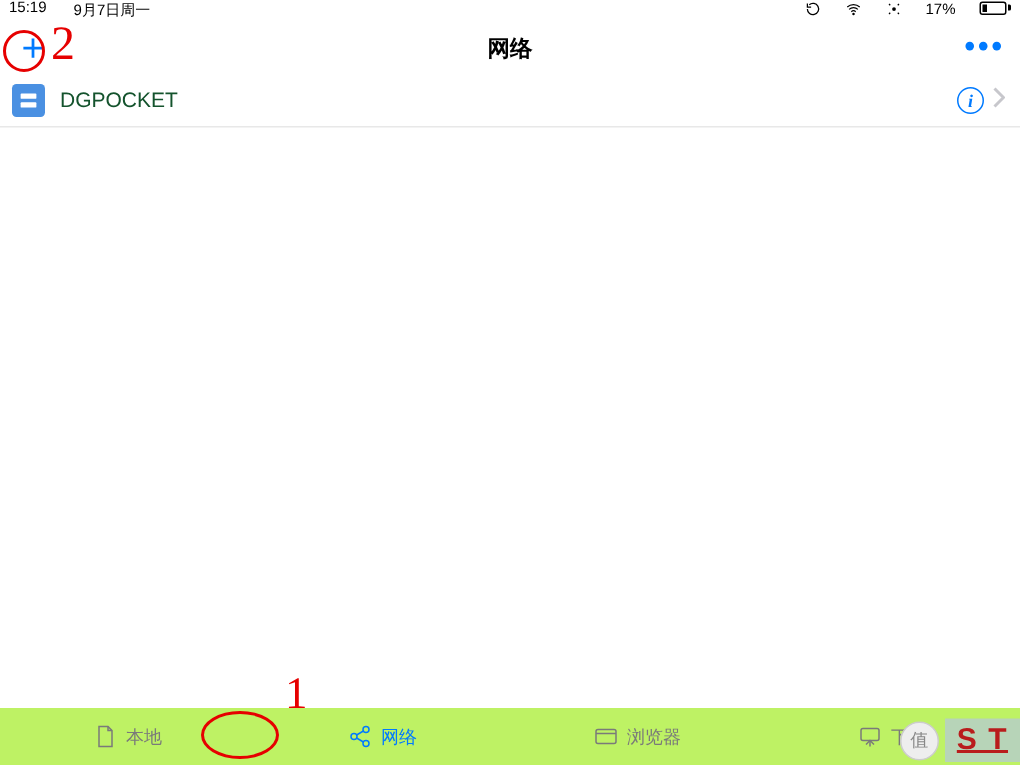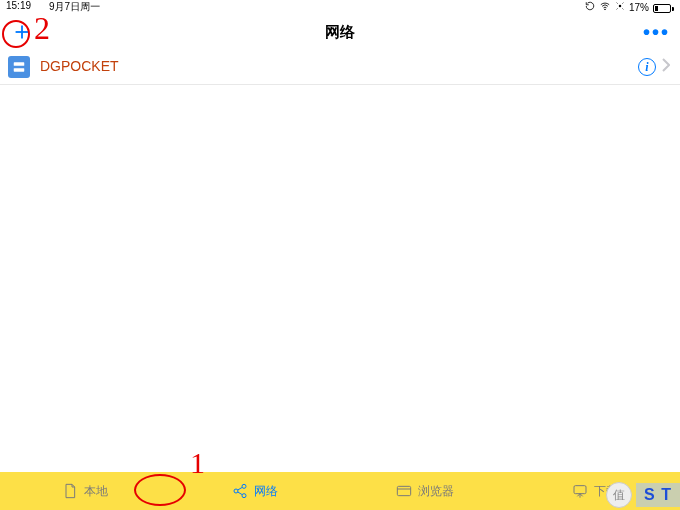--- a/index.html
+++ b/index.html
@@ -1,49 +1,49 @@
 <!DOCTYPE html>
 <html><head>
 <meta charset="utf-8">
 <style>
   * { box-sizing: border-box; margin: 0; padding: 0; font-family: -apple-system, "Helvetica Neue", Arial, sans-serif; }
   html, body { width: 680px; height: 510px; background: #fff; overflow: hidden; position: relative; }
 
   .status-bar { position: absolute; top: 0; left: 0; right: 0; height: 14px; font-size: 10px; color: #000; display: flex; justify-content: space-between; align-items: center; padding: 0 6px; }
   .status-left { display: flex; gap: 18px; }
-  .status-right { display: flex; gap: 4px; align-items: flex-end; }
+  .status-right { display: flex; gap: 16px; align-items: flex-start; }
 
   .nav-bar { position: absolute; top: 14px; left: 0; right: 0; height: 36px; display: flex; align-items: center; justify-content: center; }
   .nav-title { font-size: 15px; font-weight: 600; color: #000; }
   .add-btn { position: absolute; left: 8px; top: 4px; width: 28px; height: 28px; display: flex; align-items: center; justify-content: center; color: #007aff; }
   .more-btn { position: absolute; right: 10px; top: 50%; transform: translateY(-50%); color: #007aff; font-size: 20px; letter-spacing: 2px; font-weight: bold; }
 
   .list { position: absolute; top: 50px; left: 0; right: 0; }
   .row { display: flex; align-items: center; padding: 6px 10px 6px 8px; border-bottom: 1px solid #e8e8e8; }
   .row-icon { width: 22px; height: 22px; background: #4a90e2; border-radius: 3px; margin-right: 10px; display:flex; align-items:center; justify-content:center; }
   .row-text { flex: 1; }
-  .row-title { font-size: 14px; color: #c2410c; line-height: 1.1; }
+  .row-title { font-size: 14px; color: #14532d; line-height: 1.1; }
   .row-sub { font-size: 10px; color: #4a90e2; }
   .row-tail { display: flex; align-items: center; gap: 6px; color: #c7c7cc; }
   .info-circle { width: 18px; height: 18px; border: 1.5px solid #007aff; border-radius: 50%; color: #007aff; font-size: 12px; display:flex; align-items:center; justify-content:center; font-style: italic; font-family: Georgia, serif; font-weight:bold; }
 
-  .tab-bar { position: absolute; bottom: 0; left: 0; right: 0; height: 38px; background: #fde047; display: flex; align-items: center; }
+  .tab-bar { position: absolute; bottom: 0; left: 0; right: 0; height: 38px; background: #bef264; display: flex; align-items: center; }
   .tab { flex: 1; display: flex; align-items: center; justify-content: center; gap: 6px; font-size: 12px; color: #7a7a7a; }
   .tab.active { color: #007aff; }
   .tab svg { width: 16px; height: 16px; }
 
   
   .anno-circle1 { position: absolute; left: 2px; top: 20px; width: 28px; height: 28px; border: 2px solid #e60000; border-radius: 50%; pointer-events: none; }
   .anno-label1 { position: absolute; left: 34px; top: 10px; font-size: 32px; color: #e60000; font-family: "Times New Roman", serif; pointer-events: none; }
   .anno-circle2 { position: absolute; left: 134px; bottom: 4px; width: 52px; height: 32px; border: 2px solid #e60000; border-radius: 50%/50%; pointer-events: none; }
   .anno-label2 { position: absolute; left: 190px; bottom: 30px; font-size: 30px; color: #e60000; font-family: "Times New Roman", serif; pointer-events: none; }
 
   .watermark { position: absolute; right: 0; bottom: 2px; display:flex; align-items:center; gap:4px; }
   .wm-badge { width:26px; height:26px; border-radius:50%; background:#eee; border:1px solid #ccc; font-size:12px; color:#888; display:flex; align-items:center; justify-content:center; }
-  .wm-text { background: rgba(180,200,220,0.7); color:#1d4ed8; font-size:16px; font-weight:bold; padding: 3px 8px; letter-spacing:1px; }
+  .wm-text { background: rgba(180,200,220,0.7); color:#b91c1c; font-size:20px; font-weight:bold; padding: 3px 8px; letter-spacing:1px;text-decoration:underline; }
 
   .battery { display:inline-flex; align-items:center; }
   .battery-body { width:18px; height:9px; border:1px solid #000; border-radius:2px; position:relative; }
   .battery-fill { position:absolute; left:1px; top:1px; bottom:1px; width:3px; background:#000; }
   .battery-cap { width:2px; height:4px; background:#000; margin-left:1px; border-radius:0 1px 1px 0; }
 </style>
 </head>
 <body>
 
 <div class="status-bar">

